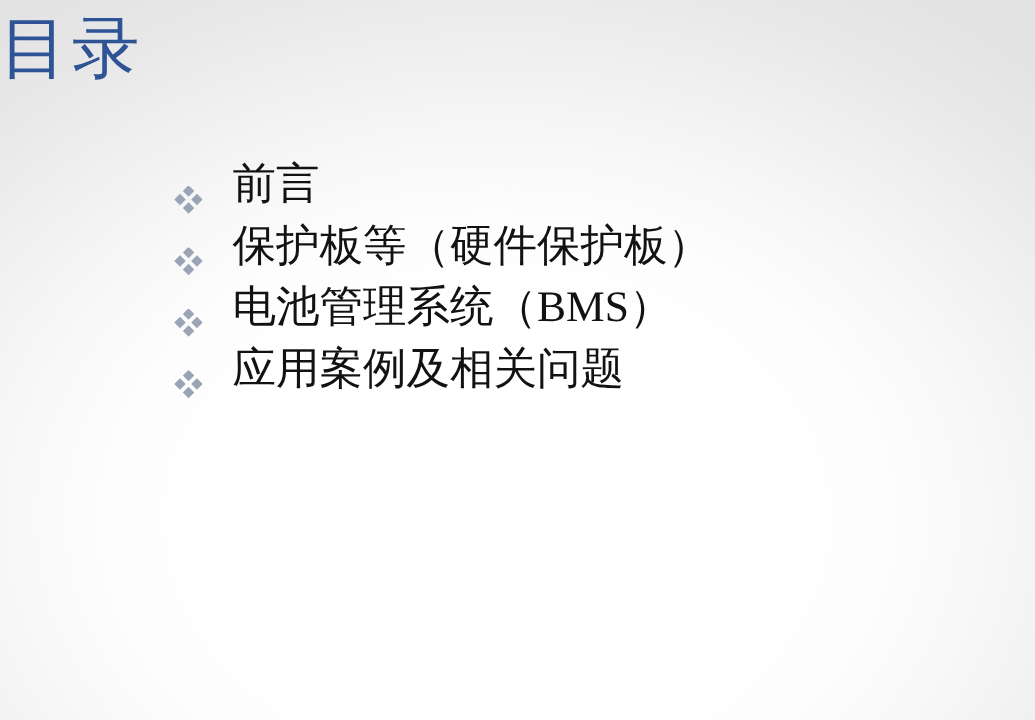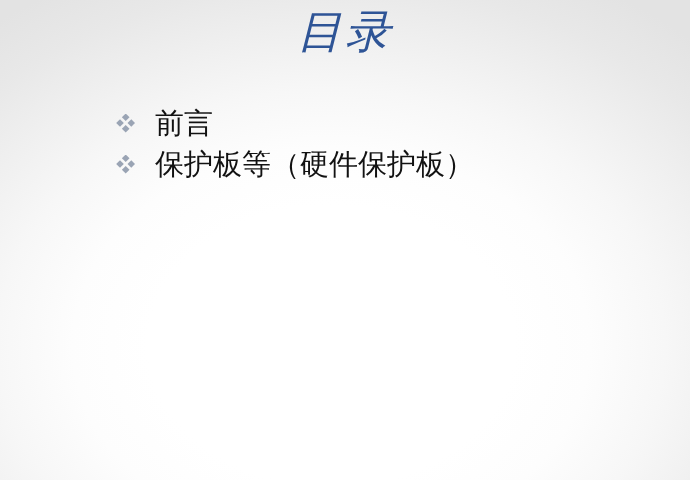--- a/index.html
+++ b/index.html
@@ -29,40 +29,38 @@
         #efefef 76%,
         #e8e8e8 88%,
         #e3e3e3 100%);
   }
 
   #slide-title {
     position: absolute;
     left: 0;
     right: 0;
     top: 6px;
-    text-align: center;
     color: #2e5496;
     font-family: "Liberation Serif", "DejaVu Serif", serif;
     font-size: 45px;
     line-height: 52px;
     letter-spacing: 3px;
     white-space: nowrap;
-    font-style: italic;
   }
 
   #bullet-list {
     position: absolute;
     left: 116px;
     top: 104px;
     width: 540px;
   }
 
   .bullet-row {
     display: flex;
-    align-items: flex-start;
+    align-items: flex-end;
     margin-bottom: 2px;
   }
 
   .bullet-icon {
     flex: 0 0 auto;
     width: 26px;
     padding-top: 10px;
     line-height: 0;
   }
 
@@ -115,16 +113,42 @@
             <rect x="1.3" y="6.3" width="5.4" height="5.4" transform="rotate(45 4.0 9.0)"></rect>
             <rect x="12.6" y="6.3" width="5.4" height="5.4" transform="rotate(45 15.3 9.0)"></rect>
             <rect x="7.0" y="12.0" width="5.4" height="5.4" transform="rotate(45 9.7 14.7)"></rect>
           </g>
         </svg>
       </span>
       <span class="bullet-text">保护板等（硬件保护板）</span>
     </div>
 
 
+    <div class="bullet-row">
+      <span class="bullet-icon">
+        <svg width="19" height="19" viewBox="0 0 19 19">
+          <g fill="#9aa4b4">
+            <rect x="7.0" y="0.6" width="5.4" height="5.4" transform="rotate(45 9.7 3.3)"></rect>
+            <rect x="1.3" y="6.3" width="5.4" height="5.4" transform="rotate(45 4.0 9.0)"></rect>
+            <rect x="12.6" y="6.3" width="5.4" height="5.4" transform="rotate(45 15.3 9.0)"></rect>
+            <rect x="7.0" y="12.0" width="5.4" height="5.4" transform="rotate(45 9.7 14.7)"></rect>
+          </g>
+        </svg>
+      </span>
+      <span class="bullet-text">电池管理系统（BMS）</span>
+    </div>
 
+    <div class="bullet-row">
+      <span class="bullet-icon">
+        <svg width="19" height="19" viewBox="0 0 19 19">
+          <g fill="#9aa4b4">
+            <rect x="7.0" y="0.6" width="5.4" height="5.4" transform="rotate(45 9.7 3.3)"></rect>
+            <rect x="1.3" y="6.3" width="5.4" height="5.4" transform="rotate(45 4.0 9.0)"></rect>
+            <rect x="12.6" y="6.3" width="5.4" height="5.4" transform="rotate(45 15.3 9.0)"></rect>
+            <rect x="7.0" y="12.0" width="5.4" height="5.4" transform="rotate(45 9.7 14.7)"></rect>
+          </g>
+        </svg>
+      </span>
+      <span class="bullet-text">应用案例及相关问题</span>
+    </div>
 
   </div>
 </div>
 
 </body></html>

